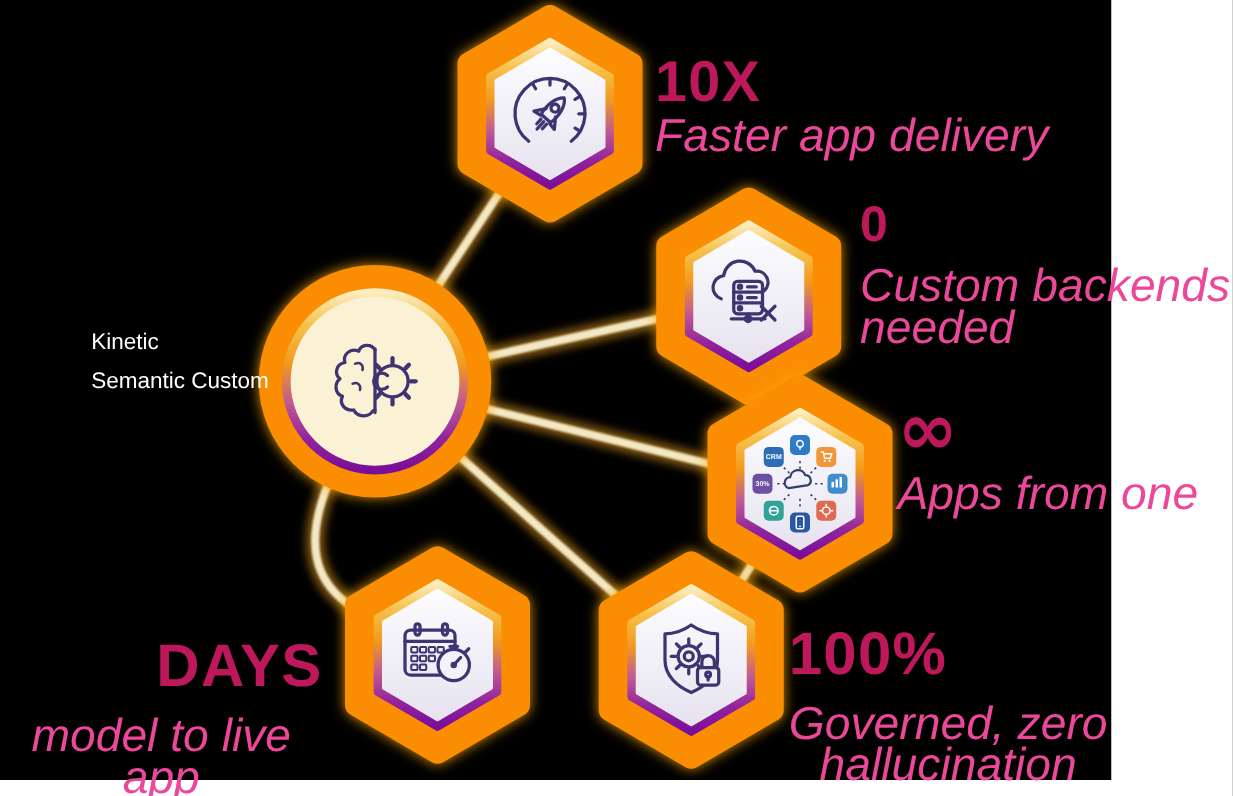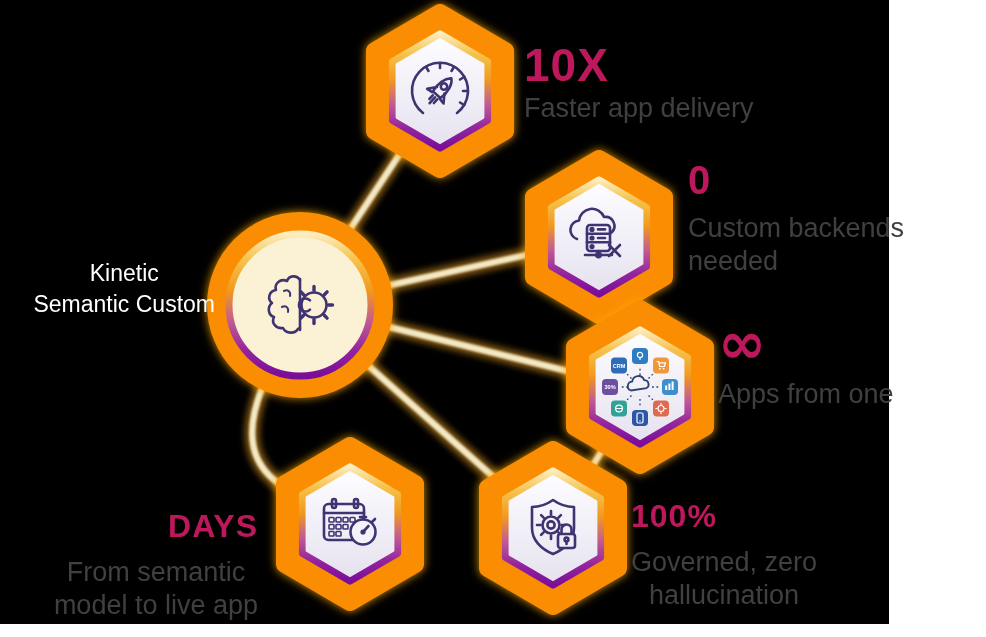--- a/index.html
+++ b/index.html
@@ -16,27 +16,27 @@
   .hexglow { filter: drop-shadow(0 0 5px rgba(255,170,0,.85)); }
   .hex-orange { fill:#FB8D03; stroke:#FB8D03; stroke-width:18; stroke-linejoin:round; }
   .hex-rim { fill:url(#rim); stroke:url(#rim); stroke-width:6; stroke-linejoin:round; }
   .hex-inner { fill:url(#innerhex); stroke:url(#innerhex); stroke-width:3; stroke-linejoin:round; }
   .icon { stroke:#3F3371; stroke-width:2.6; fill:none; stroke-linecap:round; stroke-linejoin:round; }
   .icon-thin { stroke-width:1.6; }
   svg text { font-family:"Liberation Sans","DejaVu Sans",sans-serif; }
   .tb { position:absolute; }
   .metric { font-size:46px; font-weight:800; color:#be185d; line-height:1; letter-spacing:1px; }
   .metric-0 { font-size:40px; }
-  .metric-44 { font-size:32px; }
+  .metric-44 { font-size:48px; }
   .metric-inf { font-size:58px; line-height:42px; font-family:"DejaVu Sans",sans-serif; letter-spacing:0; }
-  .desc { font-size:27px; color:#404040; line-height:33px; margin-top:4px; font-weight:400; }
+  .desc { font-size:37px; color:#ec4899; line-height:33px; margin-top:4px; font-weight:400;font-style:italic; }
   .desc span { display:block; }
   .mt12 { margin-top:12px; } .mt14 { margin-top:14px;text-align:center; }
   .tb-right { text-align:right; }
-  .hub-label { position:absolute; color:#fff; font-size:23px; line-height:31px; text-align:center; }
+  .hub-label { position:absolute; color:#fff; font-size:18px; line-height:31px; text-align:left; }
   .hub-label span { display:block; }
   .tile-txt { font-size:5.6px; font-weight:bold; fill:#fff; }
   .tile-glyph { stroke:#fff; stroke-width:1.2; fill:none; stroke-linecap:round; stroke-linejoin:round; }
   .dotted-ray { stroke:#30406E; stroke-width:1.3; stroke-dasharray:1.8 2.6; }
 </style>
 </head>
 <body>
 
 <div class="stage">
   <div class="black-bg"></div>
@@ -290,17 +290,16 @@
     <div class="metric metric-44">100%</div>
     <div class="desc mt14">
       <span>Governed, zero</span>
       <span>hallucination</span>
     </div>
   </div>
 
   <div class="tb tb-right" style="right:728px;top:510px">
     <div class="metric metric-44">DAYS</div>
     <div class="desc mt14">
-      <span>From semantic</span>
       <span>model to live app</span>
     </div>
   </div>
 </div>
 
 </body></html>

